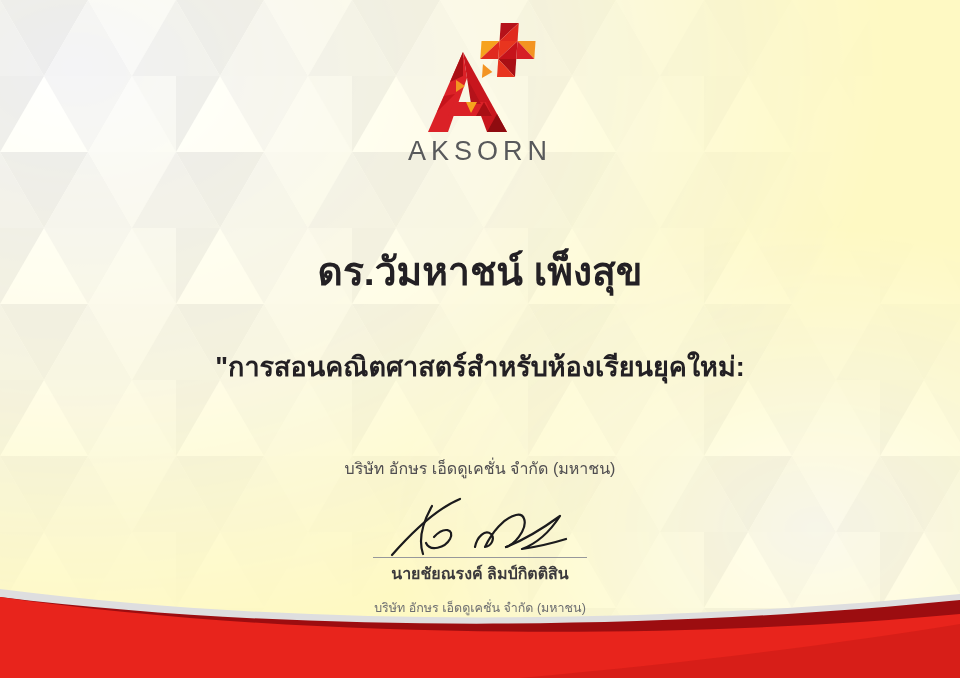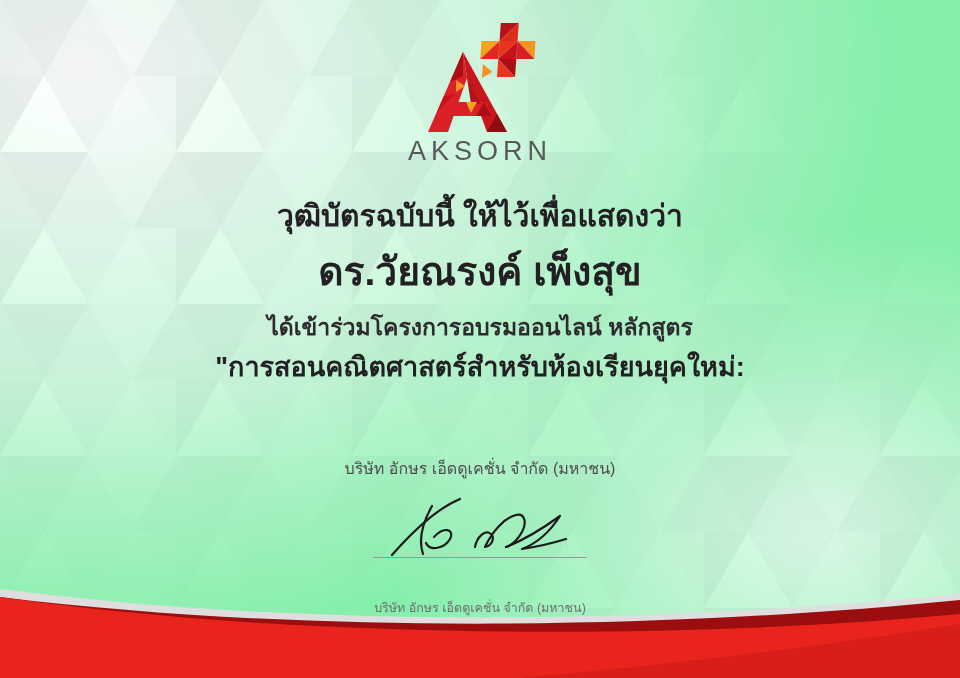--- a/index.html
+++ b/index.html
@@ -1,17 +1,17 @@
 <!DOCTYPE html>
 <html><head>
 <meta charset="utf-8">
 <style>
   html,body{margin:0;padding:0;background:#c9c9c9;}
   .page{
-    position:relative;width:960px;height:678px;background:#86efac;
+    position:relative;width:960px;height:678px;background:#fef9c3;
     overflow:hidden;margin:0 auto;
     font-family:"Liberation Sans","DejaVu Sans",sans-serif;
   }
   .bg-svg,.wave-svg{position:absolute;left:0;top:0;pointer-events:none;}
   .wave-svg{top:auto;bottom:0;}
   .content{position:absolute;left:0;top:0;width:100%;height:100%;}
   .centered{position:absolute;left:0;width:100%;text-align:center;}
   .logo-wrap{top:20px;}
   .wordmark{
     top:136px;font-size:27px;letter-spacing:5px;font-weight:500;
@@ -101,25 +101,23 @@
         <polygon points="46,60 55,66 46,72" fill="#f39422"></polygon>
         <polygon points="57,58 71,84 61,84" fill="#b5121a"></polygon>
         <polygon points="77,112 97,112 87,94" fill="#8f0c10"></polygon>
         <polygon points="56,82 67,82 61,93" fill="#f6a21d"></polygon>
         <polygon points="74,82 82,96 66,96" fill="#a90f14"></polygon>
       </svg>
     </div>
 
     <div class="centered wordmark">AKSORN</div>
 
-    <div class="centered statement">วุฒิบัตรฉบับนี้ ให้ไว้เพื่อแสดงว่า</div>
 
-    <div class="centered recipient">ดร.วัยณรงค์ เพ็งสุข</div>
+    <div class="centered recipient">ดร.วัมหาชน์ เพ็งสุข</div>
 
-    <div class="centered participation">ได้เข้าร่วมโครงการอบรมออนไลน์ หลักสูตร</div>
 
     <div class="centered course1">"การสอนคณิตศาสตร์สำหรับห้องเรียนยุคใหม่:</div>
 
 
 
     <div class="centered organizer">บริษัท อักษร เอ็ดดูเคชั่น จำกัด (มหาชน)</div>
 
     <div class="centered sig-wrap">
       <svg width="200" height="62" viewBox="0 0 200 62">
         <g fill="none" stroke="#1b1b1d" stroke-width="2.2" stroke-linecap="round" stroke-linejoin="round">
@@ -127,20 +125,21 @@
           <path d="M52,10 C43,26 38,43 43,58"></path>
           <path d="M54,41 C64,30 75,33 70,43 C65,52 50,56 46,47"></path>
           <path d="M95,51 C97,41 105,33 111,38 C115,42 112,50 105,51 C112,36 124,22 136,19 C145,17 147,27 142,36 C138,43 132,49 126,51"></path>
           <path d="M126,51 C144,44 162,33 180,20 C171,34 158,47 142,53 C155,51 170,48 186,43"></path>
         </g>
       </svg>
     </div>
 
     <div class="sig-line"></div>
 
+    <div class="centered signer-name">นายชัยณรงค์ ลิมป์กิตติสิน</div>
 
 
     <div class="centered signer-company">บริษัท อักษร เอ็ดดูเคชั่น จำกัด (มหาชน)</div>
 
   </div>
 
   <svg class="wave-svg" width="960" height="120" viewBox="0 0 960 120">
 
     <path d="M0,31 C300,70 660,66 960,36 L960,120 L0,120 Z" fill="#dededf"></path>
 

